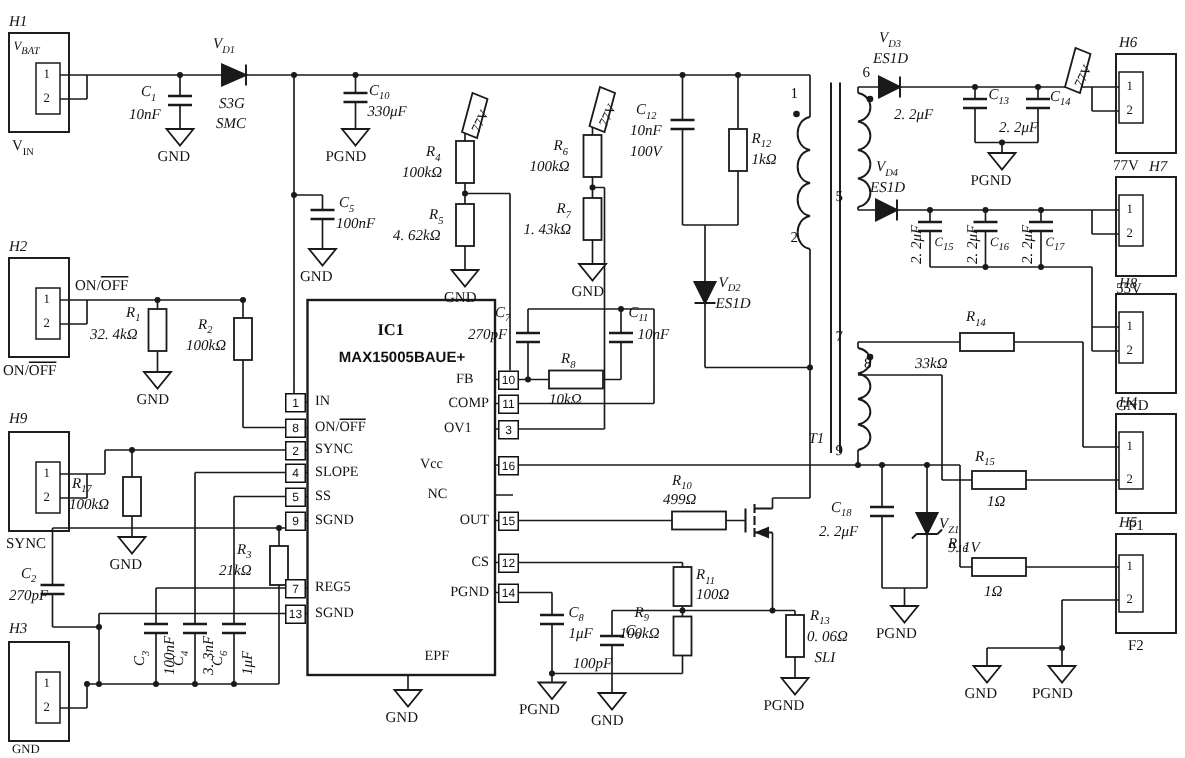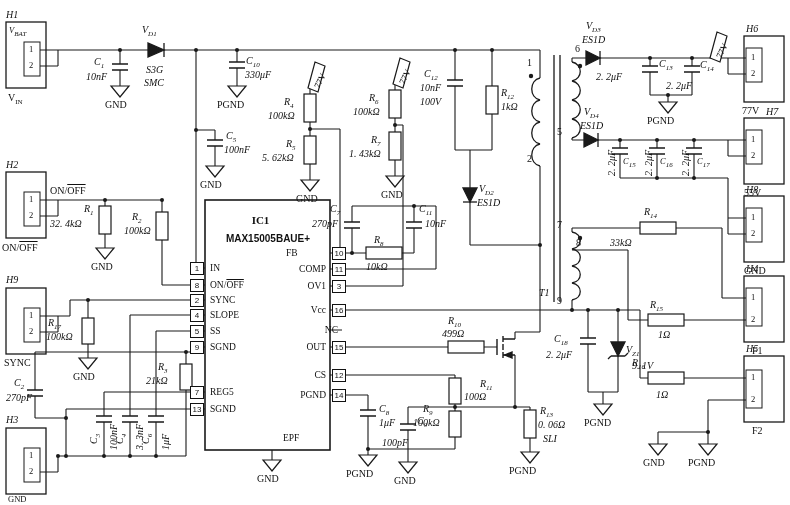--- a/index.html
+++ b/index.html
@@ -291,21 +291,21 @@
 <span class="lbl" style="left:86px;top:71px">10nF</span>
 <span class="net" style="left:105px;top:99px">GND</span>
 <span class="lbl" style="left:246px;top:55px">C<sub>10</sub></span>
 <span class="lbl" style="left:245px;top:69px">330μF</span>
 <span class="net" style="left:217px;top:99px">PGND</span>
 <span class="lbl" style="left:226px;top:130px">C<sub>5</sub></span>
 <span class="lbl" style="left:224px;top:144px">100nF</span>
 <span class="net" style="left:200px;top:179px">GND</span>
 
 <span class="lbl" style="left:84px;top:203px">R<sub>1</sub></span>
-<span class="lbl" style="left:50px;top:218px">32. 4kΩ</span>
+<span class="lbl" style="left:60px;top:218px">32. 4kΩ</span>
 <span class="net" style="left:91px;top:261px">GND</span>
 <span class="lbl" style="left:132px;top:211px">R<sub>2</sub></span>
 <span class="lbl" style="left:124px;top:225px">100kΩ</span>
 <span class="lbl" style="left:48px;top:317px">R<sub>17</sub></span>
 <span class="lbl" style="left:46px;top:331px">100kΩ</span>
 <span class="net" style="left:73px;top:371px">GND</span>
 
 <span class="lbl" style="left:14px;top:377px">C<sub>2</sub></span>
 <span class="lbl" style="left:6px;top:392px">270pF</span>
 <span class="lbl rot" style="left:88px;top:444px">C<sub>3</sub></span>
@@ -320,25 +320,25 @@
 <span class="ttl" style="left:205px;top:214px;width:111px">IC1</span>
 <span class="prt" style="left:206px;top:233px;width:124px">MAX15005BAUE+</span>
 <span class="pin" style="left:210px;top:263px">IN</span>
 <span class="pin" style="left:210px;top:280px"><span>ON/</span><span class="ovl">OFF</span></span>
 <span class="pin" style="left:210px;top:295px">SYNC</span>
 <span class="pin" style="left:210px;top:310px">SLOPE</span>
 <span class="pin" style="left:210px;top:326px">SS</span>
 <span class="pin" style="left:210px;top:342px">SGND</span>
 <span class="pin" style="left:210px;top:387px">REG5</span>
 <span class="pin" style="left:210px;top:404px">SGND</span>
-<span class="pin" style="left:286px;top:248px;width:40px;text-align:left">FB</span>
+<span class="pin" style="left:304px;top:248px;width:40px;text-align:left">FB</span>
 <span class="pin" style="left:284px;top:264px;width:42px;text-align:right">COMP</span>
-<span class="pin" style="left:296px;top:281px;width:30px;text-align:right">OV1</span>
-<span class="pin" style="left:296px;top:305px;width:30px;text-align:right">Vcc</span>
-<span class="pin" style="left:314px;top:325px;width:24px;text-align:right">NC</span>
+<span class="pin" style="left:296px;top:281px;width:30px;text-align:left">OV1</span>
+<span class="pin" style="left:280px;top:305px;width:30px;">Vcc</span>
+<span class="pin" style="left:285px;top:325px;width:24px;">NC</span>
 <span class="pin" style="left:294px;top:342px;width:32px;text-align:right">OUT</span>
 <span class="pin" style="left:302px;top:370px;width:24px;text-align:right">CS</span>
 <span class="pin" style="left:288px;top:390px;width:38px;text-align:right">PGND</span>
 <span class="pin" style="left:283px;top:433px">EPF</span>
 <span class="net" style="left:257px;top:473px">GND</span>
 
 <span class="pnum" style="left:190px;top:262px">1</span>
 <span class="pnum" style="left:190px;top:279px">8</span>
 <span class="pnum" style="left:190px;top:294px">2</span>
 <span class="pnum" style="left:190px;top:309px">4</span>
@@ -350,21 +350,21 @@
 <span class="pnum" style="left:332px;top:263px">11</span>
 <span class="pnum" style="left:332px;top:280px">3</span>
 <span class="pnum" style="left:332px;top:304px">16</span>
 <span class="pnum" style="left:332px;top:341px">15</span>
 <span class="pnum" style="left:332px;top:369px">12</span>
 <span class="pnum" style="left:332px;top:389px">14</span>
 
 <span class="lbl" style="left:284px;top:96px">R<sub>4</sub></span>
 <span class="lbl" style="left:268px;top:110px">100kΩ</span>
 <span class="lbl" style="left:286px;top:138px">R<sub>5</sub></span>
-<span class="lbl" style="left:262px;top:152px">5. 62kΩ</span>
+<span class="lbl" style="left:262px;top:152px">4. 62kΩ</span>
 <span class="net" style="left:296px;top:193px">GND</span>
 <span class="lbl" style="left:369px;top:92px">R<sub>6</sub></span>
 <span class="lbl" style="left:353px;top:106px">100kΩ</span>
 <span class="lbl" style="left:371px;top:134px">R<sub>7</sub></span>
 <span class="lbl" style="left:349px;top:148px">1. 43kΩ</span>
 <span class="net" style="left:381px;top:189px">GND</span>
 <span class="net rot64" style="left:313px;top:86px">77V</span>
 <span class="net rot64" style="left:398px;top:82px">77V</span>
 
 <span class="lbl" style="left:330px;top:203px">C<sub>7</sub></span>
@@ -377,21 +377,21 @@
 <span class="lbl" style="left:424px;top:68px">C<sub>12</sub></span>
 <span class="lbl" style="left:420px;top:82px">10nF</span>
 <span class="lbl" style="left:420px;top:96px">100V</span>
 <span class="lbl" style="left:501px;top:87px">R<sub>12</sub></span>
 <span class="lbl" style="left:501px;top:101px">1kΩ</span>
 <span class="lbl" style="left:479px;top:183px">V<sub>D2</sub></span>
 <span class="lbl" style="left:477px;top:197px">ES1D</span>
 
 <span class="lbl" style="left:448px;top:315px">R<sub>10</sub></span>
 <span class="lbl" style="left:442px;top:328px">499Ω</span>
-<span class="lbl" style="left:480px;top:378px">R<sub>11</sub></span>
+<span class="lbl" style="left:464px;top:378px">R<sub>11</sub></span>
 <span class="lbl" style="left:464px;top:391px">100Ω</span>
 <span class="lbl" style="left:423px;top:403px">R<sub>9</sub></span>
 <span class="lbl" style="left:413px;top:417px">100kΩ</span>
 <span class="lbl" style="left:540px;top:405px">R<sub>13</sub></span>
 <span class="lbl" style="left:538px;top:419px">0. 06Ω</span>
 <span class="lbl" style="left:543px;top:433px">SLI</span>
 <span class="net" style="left:509px;top:465px">PGND</span>
 <span class="lbl" style="left:379px;top:403px">C<sub>8</sub></span>
 <span class="lbl" style="left:379px;top:417px">1μF</span>
 <span class="net" style="left:346px;top:468px">PGND</span>

